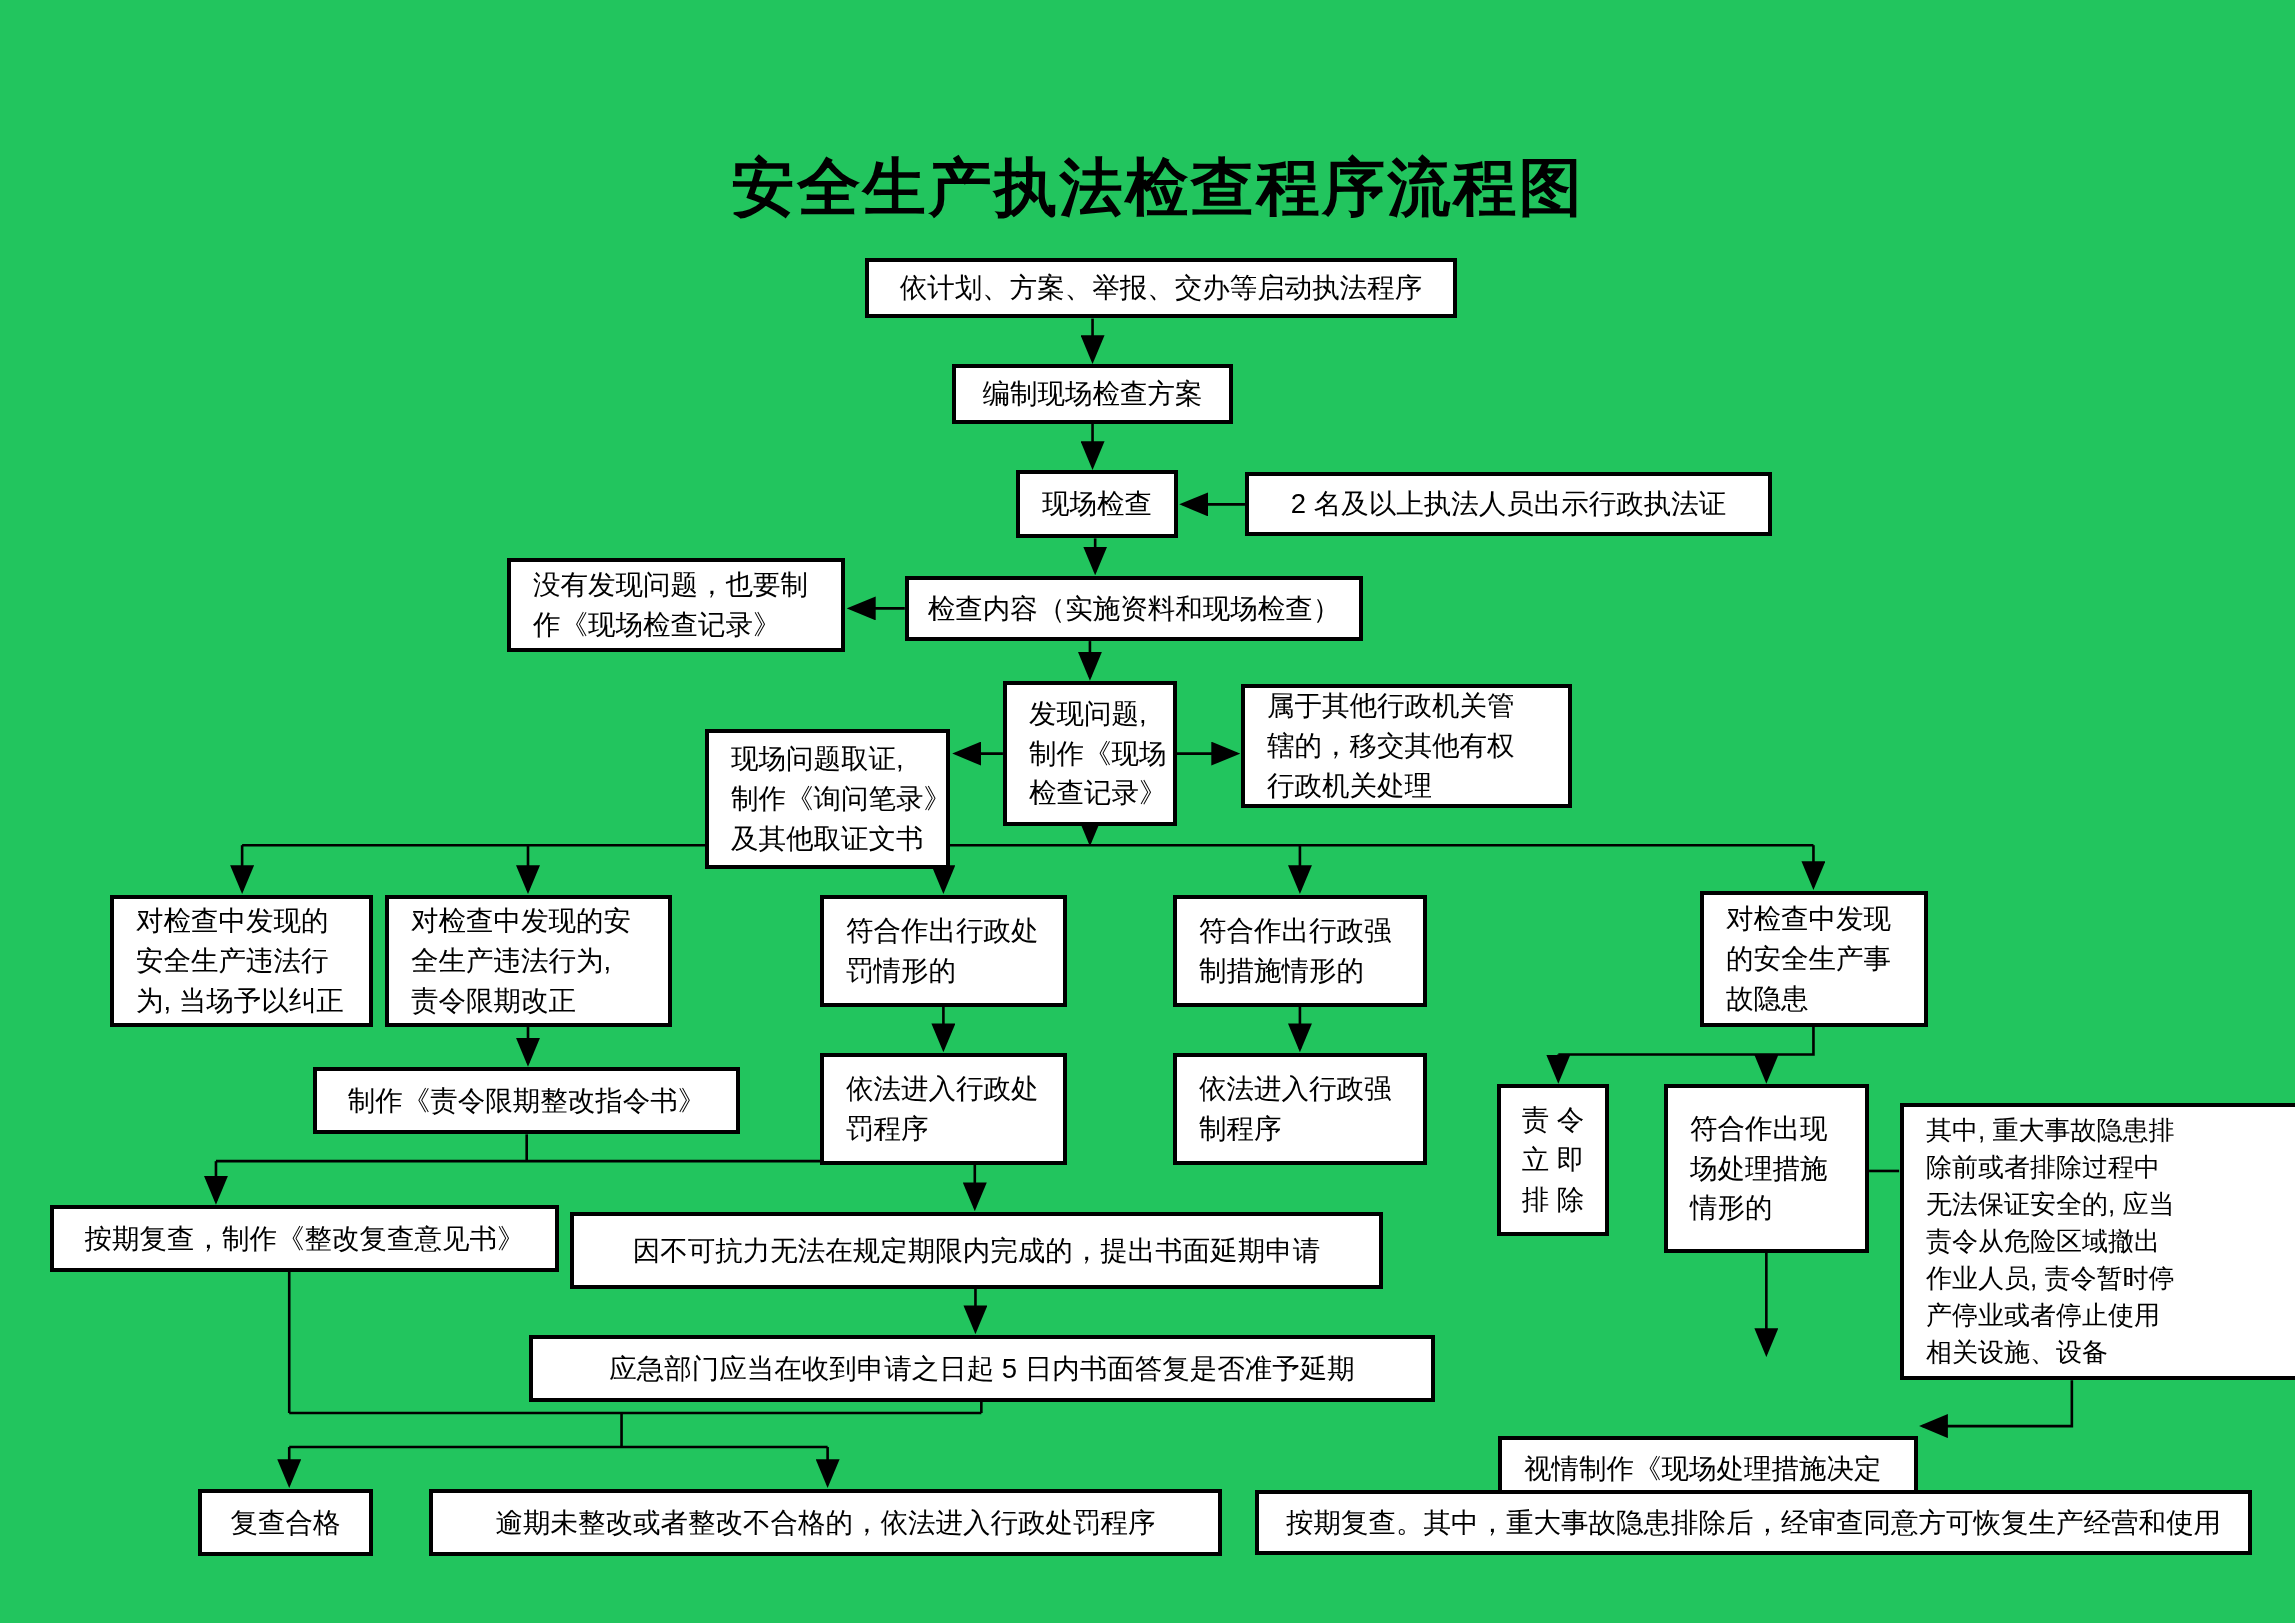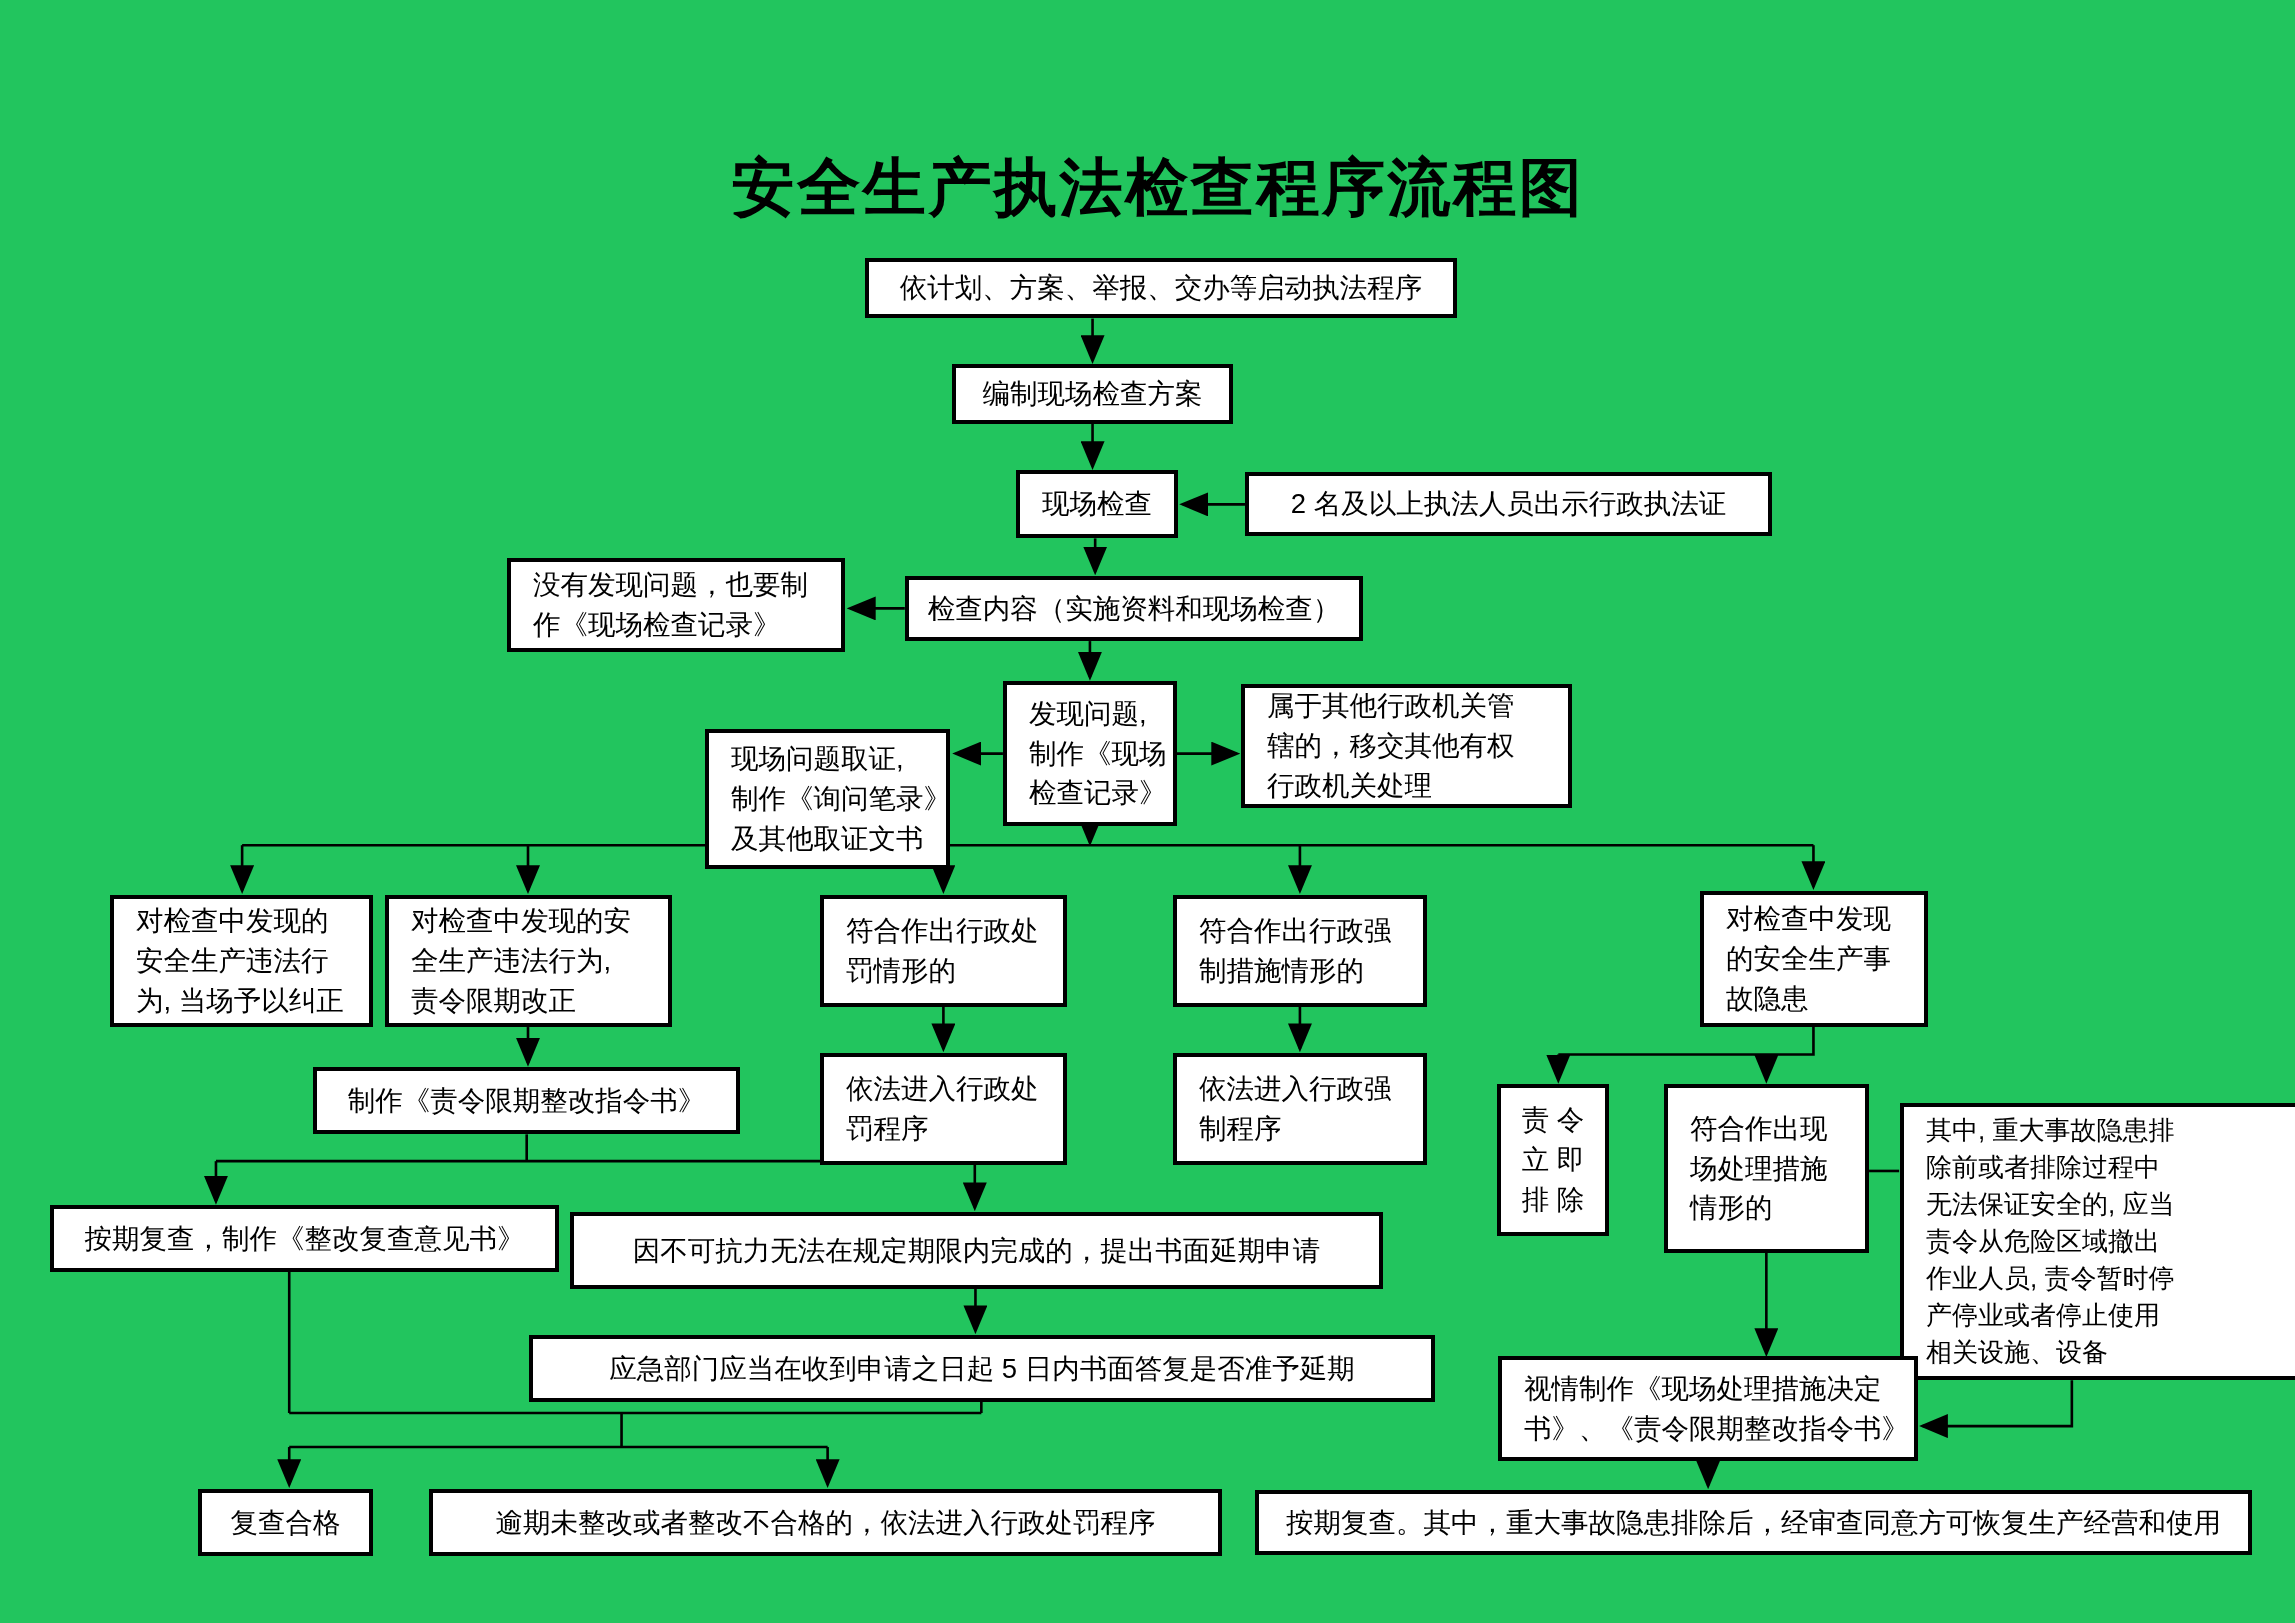--- a/index.html
+++ b/index.html
@@ -160,21 +160,21 @@
       </div>
       <div class="node left" style="left: 1900px; top: 1103px; width: 400px; height: 277px; font-size: 26px; line-height: 1.42;">
         <span>其中, 重大事故隐患排</span>
         <span>除前或者排除过程中</span>
         <span>无法保证安全的, 应当</span>
         <span>责令从危险区域撤出</span>
         <span>作业人员, 责令暂时停</span>
         <span>产停业或者停止使用</span>
         <span>相关设施、设备</span>
       </div>
-      <div class="node left" style="left: 1498px; top: 1356px; width: 420px; height: 105px;">
+      <div class="node left" style="left: 1498px; top: 1436px; width: 420px; height: 105px;">
         <span>视情制作《现场处理措施决定</span>
         <span>书》、《责令限期整改指令书》</span>
       </div>
       <div class="node center" style="left: 1255px; top: 1490px; width: 997px; height: 65px;">
         <span>按期复查。其中，重大事故隐患排除后，经审查同意方可恢复生产经营和使用</span>
       </div>
       <div class="node center" style="left: 50px; top: 1205px; width: 509px; height: 67px;">
         <span>按期复查，制作《整改复查意见书》</span>
       </div>
       <div class="node center" style="left: 570px; top: 1212px; width: 813px; height: 77px; text-align: right;">

